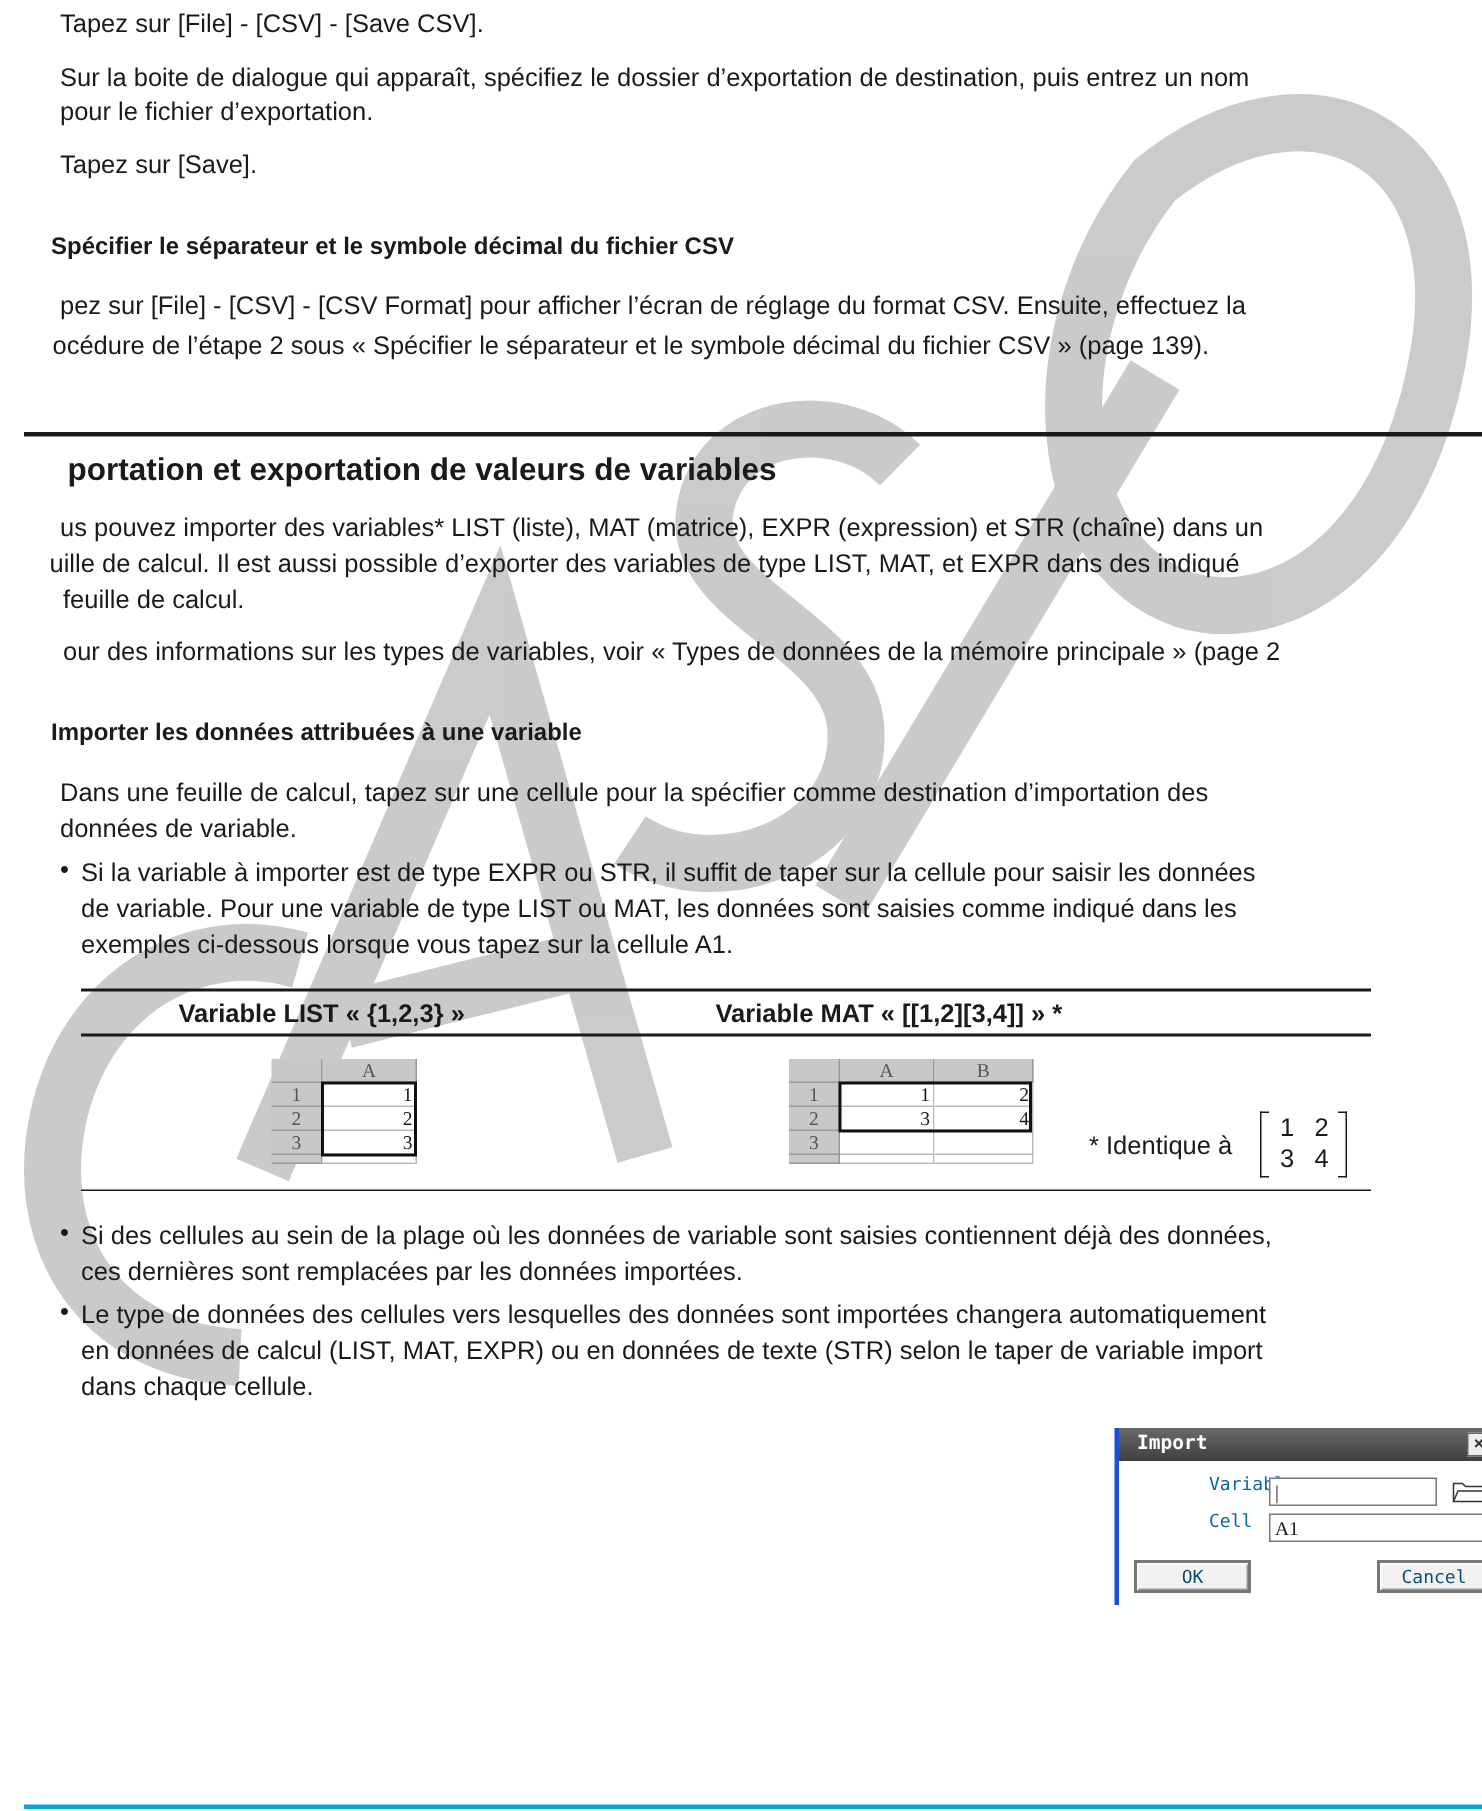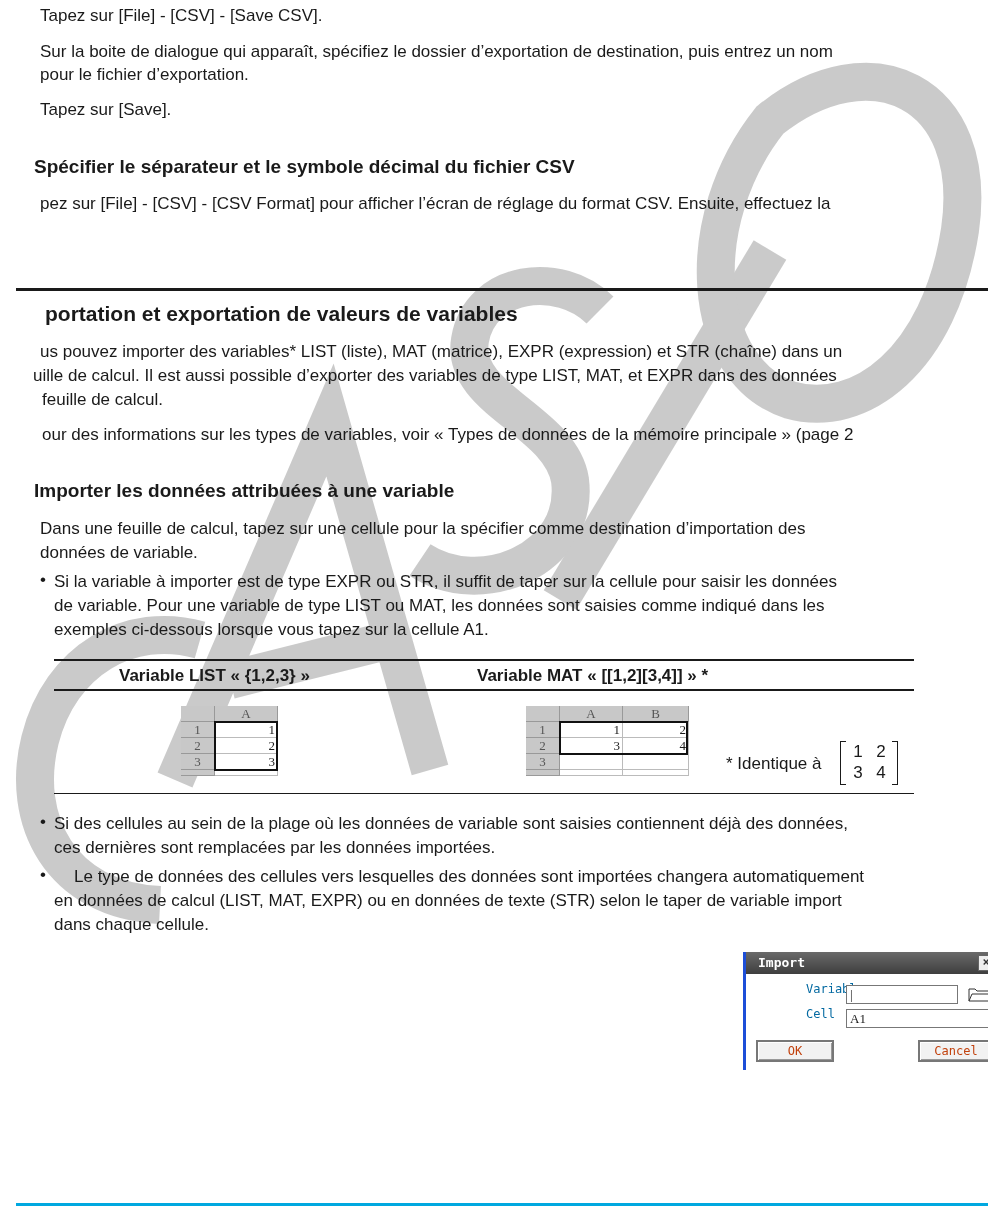--- a/index.html
+++ b/index.html
@@ -4,21 +4,21 @@
   <style>
     html, body { margin: 0; padding: 0; }
     body {
       width: 988px; height: 1207px; position: relative; overflow: hidden;
       background: #ffffff; color: #1a1a1a;
       font-family: "Liberation Sans", sans-serif;
     }
     .watermark { position: absolute; left: 0; top: 0; width: 988px; height: 1207px; z-index: 0; pointer-events: none; }
     .content { position: absolute; left: 16px; top: 0; width: 988px; height: 868px; z-index: 1; text-decoration: underline; }
     .p { position: absolute; font-size: 17px; line-height: 24px; white-space: nowrap; color: #1a1a1a; }
-    .h { position: absolute; font-size: 19px; font-weight: bold; white-space: nowrap; color: #1a1a1a; }
+    .h { position: absolute; font-size: 16px; font-weight: bold; white-space: nowrap; color: #1a1a1a; }
     .h.big { font-size: 21px; }
     .rule { position: absolute; background: #1a1a1a; }
     .bullet { position: absolute; font-size: 17px; }
     .tbl-head { position: absolute; font-size: 17px; font-weight: bold; white-space: nowrap; }
     
     .sheet { position: absolute; font-family: "Liberation Serif", serif; font-size: 13px; }
     .sheet .row { display: flex; height: 16px; }
     .sheet .c { box-sizing: border-box; height: 16px; line-height: 15px; }
     .sheet .hdr { background: #c8c8c8; color: #555; text-align: center; border-right: 1px solid #999; border-bottom: 1px solid #999; }
     .sheet .rh { width: 34px; background: #c8c8c8; color: #555; text-align: center; border-right: 1px solid #999; border-bottom: 1px solid #999; }
@@ -30,21 +30,21 @@
     .matrix .bl { left: 0; border-left: 1.5px solid #1a1a1a; }
     .matrix .brr { right: 0; border-right: 1.5px solid #1a1a1a; }
     .matrix .v { position: absolute; width: 16px; text-align: center; line-height: 20px; }
     
     .dialog { position: absolute; left: 727px; top: 952px; width: 258px; height: 118px; background: #fff; border-left: 3px solid #1d4ed8; border-right: 3px solid #111; box-sizing: border-box; font-family: "DejaVu Sans Mono", monospace; }
     .dialog .title { height: 22px; background: linear-gradient(#6a6a6a, #3e3e3e); color: #fff; font-size: 13px; font-weight: bold; line-height: 22px; padding-left: 12px; position: relative; }
     .dialog .x { position: absolute; right: 4px; top: 3px; width: 14px; height: 14px; background: #eee; border: 1px solid #666; color: #333; font-size: 12px; line-height: 13px; text-align: center; }
     .dialog .lbl { position: absolute; font-size: 12px; color: #0369a1; margin-left: 48px; }
     .dialog .field { position: absolute; height: 19px; border: 1px solid #777; box-sizing: border-box; background: #fff; font-family: "Liberation Serif", serif; font-size: 13px; line-height: 17px; padding-left: 3px; }
     .dialog .folder { position: absolute; width: 22px; height: 16px; }
-    .dialog .btn { position: absolute; height: 22px; border: 2px solid #777; box-shadow: inset 1px 1px 0 #fff, inset -1px -1px 0 #999; background: #f2f2f2; box-sizing: border-box; font-size: 12px; line-height: 18px; text-align: center; color: #c2410c; }
+    .dialog .btn { position: absolute; height: 22px; border: 2px solid #777; box-shadow: inset 1px 1px 0 #fff, inset -1px -1px 0 #999; background: #f2f2f2; box-sizing: border-box; font-size: 12px; line-height: 18px; text-align: center; color: #0c4a6e; }
     .footer-line { position: absolute; left: 0; top: 1203px; width: 988px; height: 3px; background: #00a8e0; }
   </style>
 </head>
 <body>
 
 <svg class="watermark" viewBox="0 0 988 1207">
   <g fill="none" stroke="#c8c8c8" stroke-width="38" stroke-linecap="butt" opacity="0.95">
 
     <path d="M160 905 C 60 900, 20 820, 40 740 C 60 660, 130 620, 200 640"></path>
 
@@ -60,26 +60,27 @@
 
 <div class="content">
 
   <div class="p" style="left:24px;top:4px;">Tapez sur [File] - [CSV] - [Save CSV].</div>
   <div class="p" style="left:24px;top:40px;">Sur la boite de dialogue qui apparaît, spécifiez le dossier d’exportation de destination, puis entrez un nom</div>
   <div class="p" style="left:24px;top:63px;">pour le fichier d’exportation.</div>
   <div class="p" style="left:24px;top:98px;">Tapez sur [Save].</div>
 
   <div class="h" style="left:18px;top:156px;">Spécifier le séparateur et le symbole décimal du fichier CSV</div>
   <div class="p" style="left:24px;top:192px;">pez sur [File] - [CSV] - [CSV Format] pour afficher l’écran de réglage du format CSV. Ensuite, effectuez la</div>
+  <div class="p" style="left:19px;top:219px;">océdure de l’étape 2 sous « Spécifier le séparateur et le symbole décimal du fichier CSV » (page 139).</div>
 
   <div class="rule" style="left:0;top:288px;width:988px;height:3px;"></div>
 
   <div class="h big" style="left:29px;top:302px;">portation et exportation de valeurs de variables</div>
   <div class="p" style="left:24px;top:340px;">us pouvez importer des variables* LIST (liste), MAT (matrice), EXPR (expression) et STR (chaîne) dans un</div>
-  <div class="p" style="left:17px;top:364px;">uille de calcul. Il est aussi possible d’exporter des variables de type LIST, MAT, et EXPR dans des données</div>
+  <div class="p" style="left:17px;top:364px;">uille de calcul. Il est aussi possible d’exporter des variables de type LIST, MAT, et EXPR dans des indiqué</div>
   <div class="p" style="left:26px;top:388px;">feuille de calcul.</div>
   <div class="p" style="left:26px;top:423px;">our des informations sur les types de variables, voir « Types de données de la mémoire principale » (page 2</div>
 
   <div class="h" style="left:18px;top:480px;">Importer les données attribuées à une variable</div>
   <div class="p" style="left:24px;top:517px;">Dans une feuille de calcul, tapez sur une cellule pour la spécifier comme destination d’importation des</div>
   <div class="p" style="left:24px;top:541px;">données de variable.</div>
 
   <div class="bullet" style="left:24px;top:570px;">•</div>
   <div class="p" style="left:38px;top:594px;">de variable. Pour une variable de type LIST ou MAT, les données sont saisies comme indiqué dans les</div>
   <div class="p" style="left:38px;top:570px;">Si la variable à importer est de type EXPR ou STR, il suffit de taper sur la cellule pour saisir les données</div>
@@ -152,21 +153,21 @@
     <div class="v" style="left:10px;top:22px;">3</div>
     <div class="v" style="left:33px;top:22px;">4</div>
   </div>
   <div class="rule" style="left:38px;top:793px;width:860px;height:1px;"></div>
 
   <div class="bullet" style="left:24px;top:812px;">•</div>
   <div class="p" style="left:38px;top:812px;">Si des cellules au sein de la plage où les données de variable sont saisies contiennent déjà des données,</div>
   <div class="p" style="left:38px;top:836px;text-align:right;">ces dernières sont remplacées par les données importées.</div>
 
   <div class="bullet" style="left:24px;top:865px;">•</div>
-  <div class="p" style="left:38px;top:865px;margin-left:20px;">Le type de données des cellules vers lesquelles des données sont importées changera automatiquement</div>
+  <div class="p" style="left:38px;top:865px;">Le type de données des cellules vers lesquelles des données sont importées changera automatiquement</div>
   <div class="p" style="left:38px;top:889px;">en données de calcul (LIST, MAT, EXPR) ou en données de texte (STR) selon le taper de variable import</div>
   <div class="p" style="left:38px;top:913px;">dans chaque cellule.</div>
 
   <div class="dialog">
     <div class="title">
       <span>Import</span>
       <div class="x">×</div>
     </div>
     <div class="lbl" style="left:12px;top:30px;">Variable</div>
     <div class="field" style="left:100px;top:33px;width:112px;">|</div>

